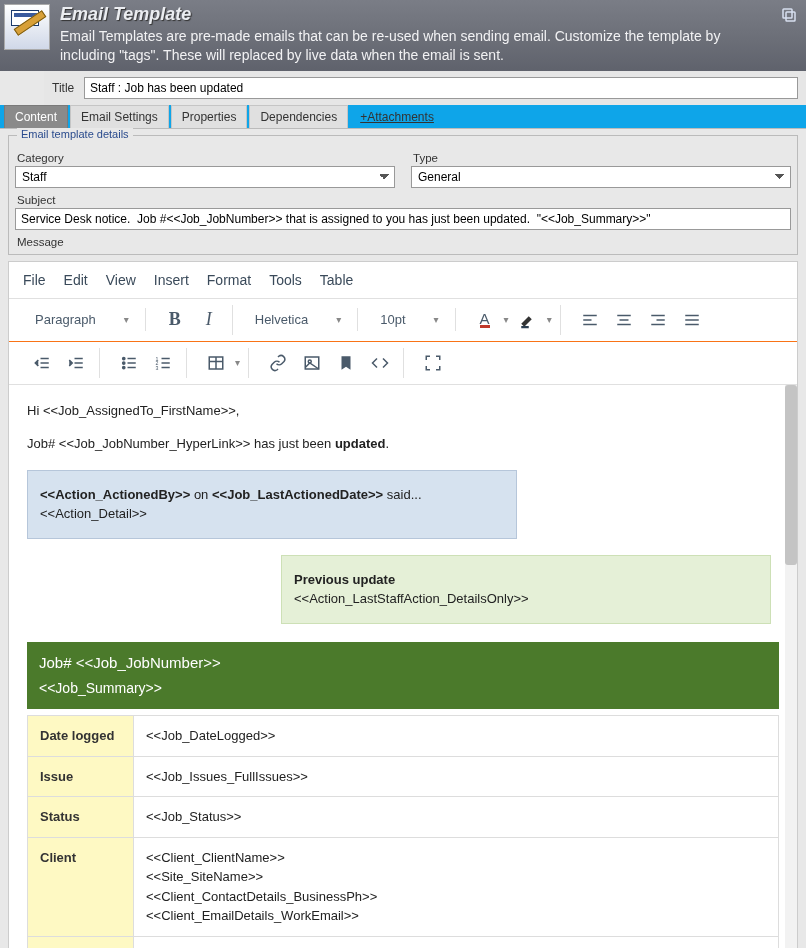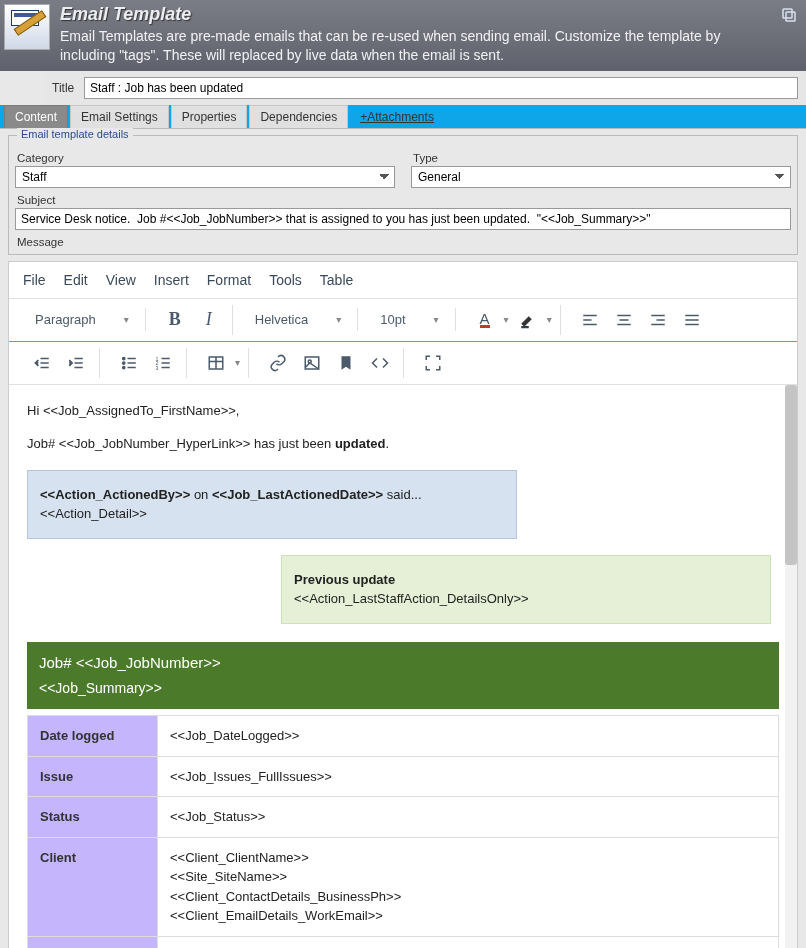--- a/index.html
+++ b/index.html
@@ -131,21 +131,21 @@
     width:100%; border-collapse:collapse; margin-top:6px;
   }
   .job-header{
     background:#4b7a2b; color:#fff; padding:10px 12px; font-size:14px;
   }
   .job-header .jb-title{font-weight:normal; font-size:15px; margin-bottom:4px;}
   .job-table td{
     border:1px solid #ddd; padding:10px 12px; vertical-align:top; font-size:13px;
   }
   .job-table td.label{
-    background:#c4b5fd; width:130px; font-weight:bold; color:#333;
+    background:#fef9c3; width:106px; font-weight:bold; color:#333;
   }
   .scrollbar{
     position:absolute; right:0; top:0; width:12px; height:100%;
     background:#f2f2f2;
   }
   .scrollbar-thumb{
     position:absolute; right:0; top:0; width:12px; height:180px;
     background:#c4c4c4; border-radius:3px;
   }
 </style>

